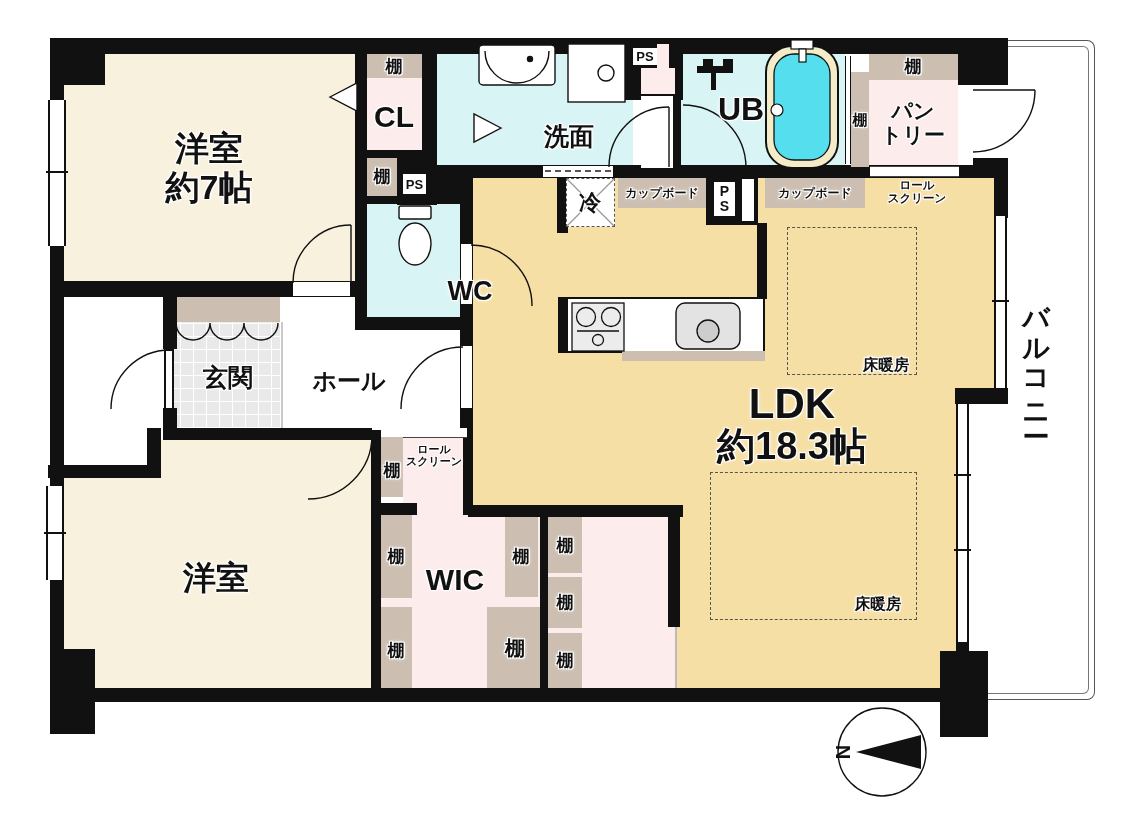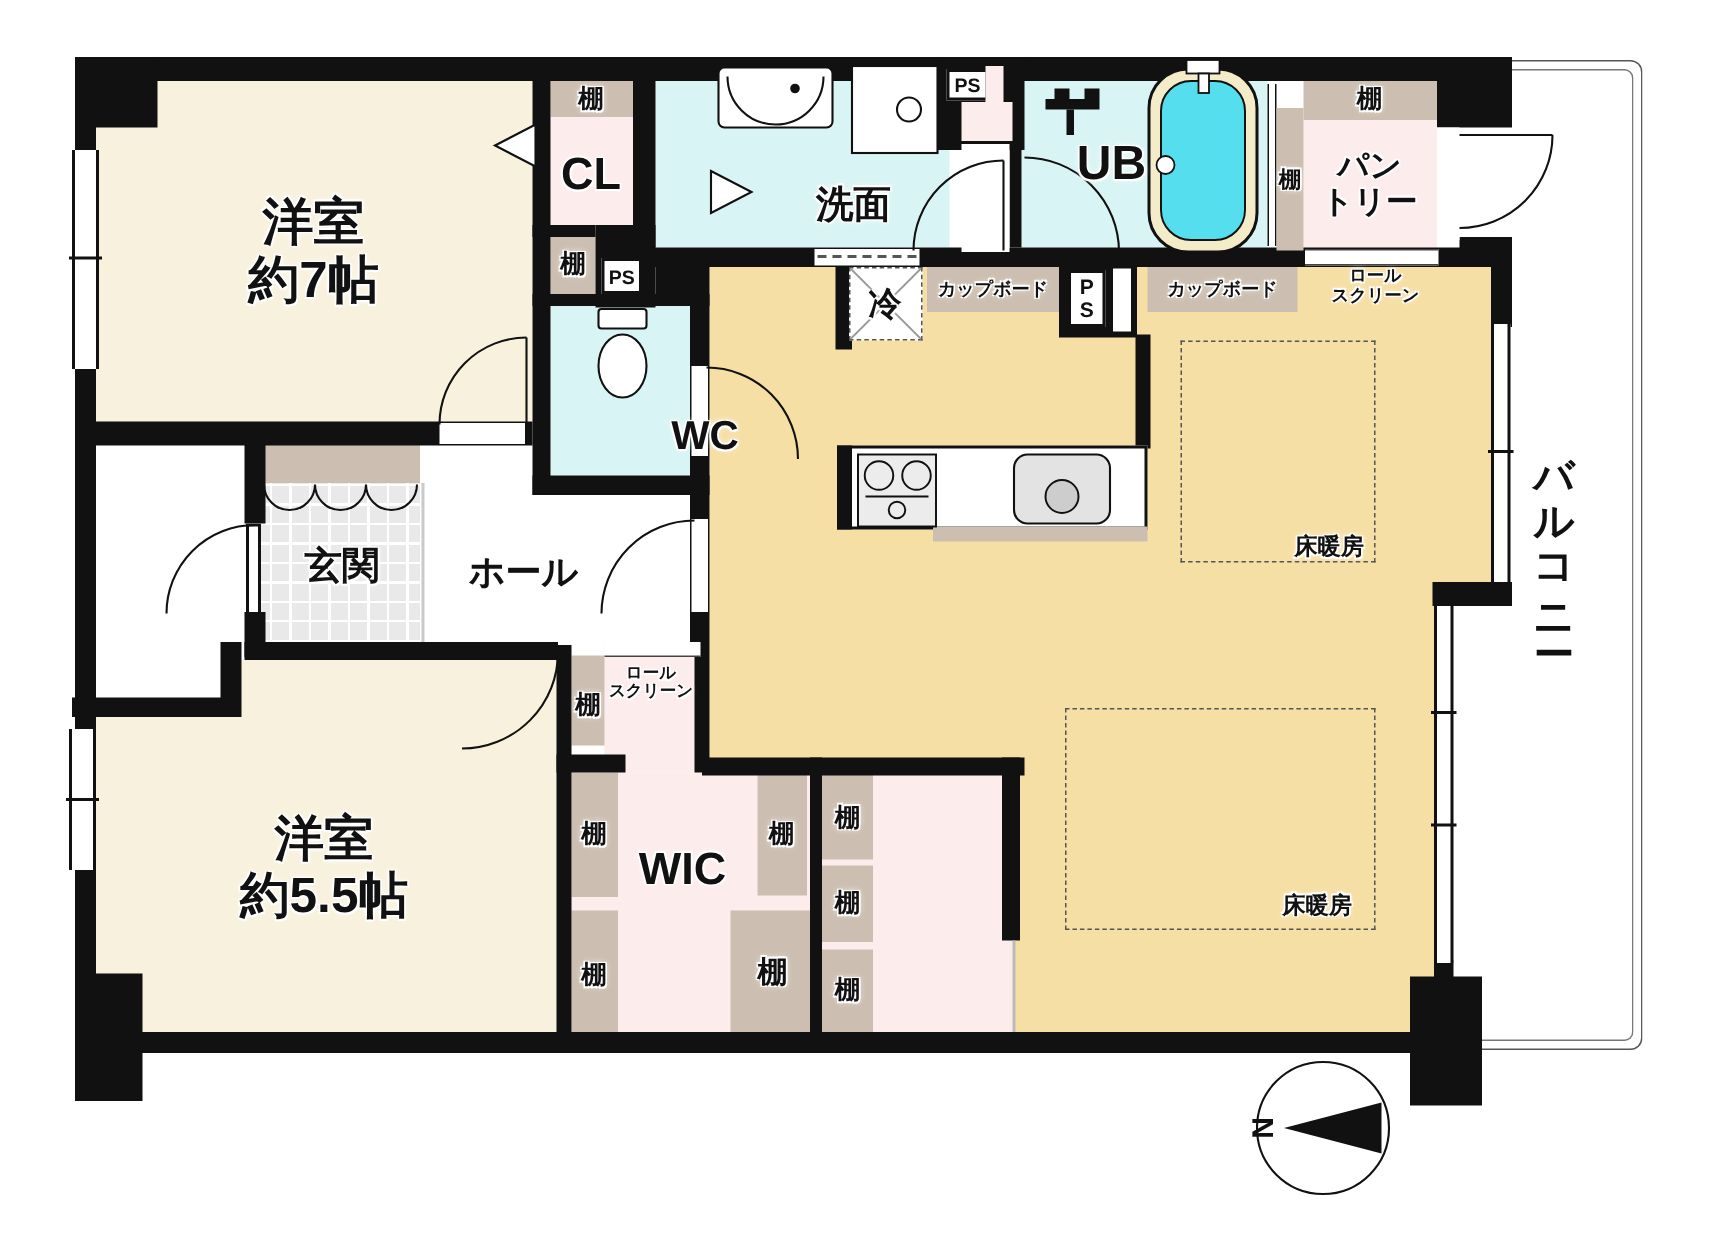--- a/index.html
+++ b/index.html
@@ -235,27 +235,30 @@
   </div>
   <div class="lbl" style="left:425px;top:291px;font-size:27px;margin-left:45px;">WC</div>
   <div class="lbl" style="left:590px;top:203px;font-size:22px;">冷</div>
   <div class="lbl" style="left:662px;top:193px;font-size:12px;">カップボード</div>
   <div class="lbl" style="left:815px;top:193px;font-size:12px;">カップボード</div>
   <div class="lbl lbl2" style="left:917px;top:191px;font-size:11.5px;line-height:12.5px;font-weight:bold;">
     <div>ロール</div>
     <div>スクリーン</div>
   </div>
   <div class="lbl" style="left:886px;top:365px;font-size:15.5px;">床暖房</div>
+  <div class="lbl lbl2" style="left:792px;top:425px;font-size:42px;line-height:42px;">
+    <div>LDK</div>
+    <div style="font-size:38px;">約18.3帖</div>
+  </div>
   <div class="lbl" style="left:878px;top:604px;font-size:15.5px;">床暖房</div>
   <div class="lbl vert" style="left:1036px;top:355px;font-size:27px;">バルコニー</div>
   <div class="lbl" style="left:228px;top:377px;font-size:25px;">玄関</div>
   <div class="lbl" style="left:349px;top:381px;font-size:24px;">ホール</div>
   <div class="lbl lbl2" style="left:216px;top:578px;font-size:33px;line-height:38px;">
     <div>洋室</div>
-    <div>約5.5帖</div>
   </div>
   <div class="lbl lbl2" style="left:434px;top:455px;font-size:11px;line-height:12px;font-weight:bold;">
     <div>ロール</div>
     <div>スクリーン</div>
   </div>
   <div class="lbl" style="left:392px;top:470px;font-size:17px;">棚</div>
   <div class="lbl" style="left:455px;top:580px;font-size:30px;">WIC</div>
   <div class="lbl" style="left:396px;top:556px;font-size:17px;">棚</div>
   <div class="lbl" style="left:396px;top:650px;font-size:17px;">棚</div>
   <div class="lbl" style="left:521px;top:556px;font-size:17px;">棚</div>

